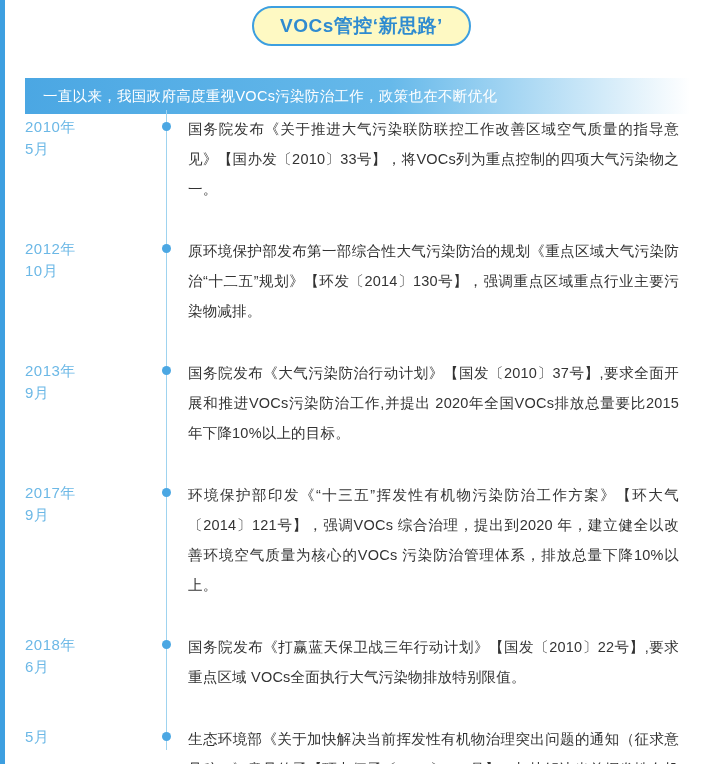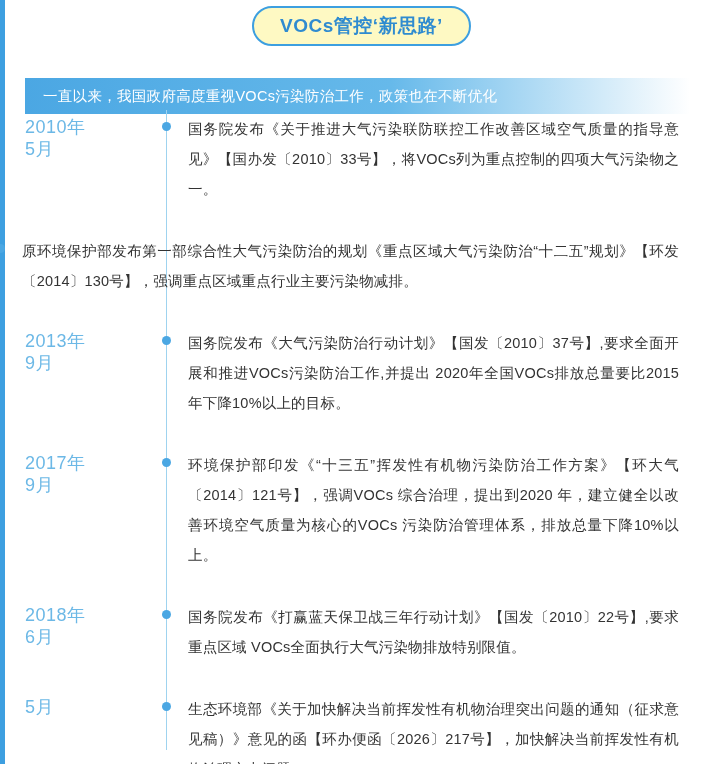--- a/index.html
+++ b/index.html
@@ -97,21 +97,21 @@
   }
   .date-col {
     width: 166px;
     box-sizing: border-box;
     padding-left: 25px;
     padding-top: 12px;
     flex: 0 0 166px;
   }
   .date-year, .date-month {
     color: #6cb8e6;
-    font-size: 18px;
+    font-size: 15px;
     line-height: 22px;
     letter-spacing: 0.5px;
   }
   .bullet-col {
     flex: 0 0 22px;
     position: relative;
   }
   .bullet {
     position: absolute;
     left: -4px;
@@ -161,20 +161,24 @@
       </div>
       <div class="bullet-col">
         <div class="bullet"></div>
       </div>
       <div class="text-col">
         <div class="para">国务院发布《关于推进大气污染联防联控工作改善区域空气质量的指导意见》【国办发〔2010〕33号】，将VOCs列为重点控制的四项大气污染物之一。</div>
       </div>
     </div>
 
     <div class="row">
+      <div class="date-col">
+        <div class="date-year">2012年</div>
+        <div class="date-month">10月</div>
+      </div>
       <div class="bullet-col">
         <div class="bullet"></div>
       </div>
       <div class="text-col">
         <div class="para">原环境保护部发布第一部综合性大气污染防治的规划《重点区域大气污染防治“十二五”规划》【环发〔2014〕130号】，强调重点区域重点行业主要污染物减排。</div>
       </div>
     </div>
 
     <div class="row">
       <div class="date-col">

